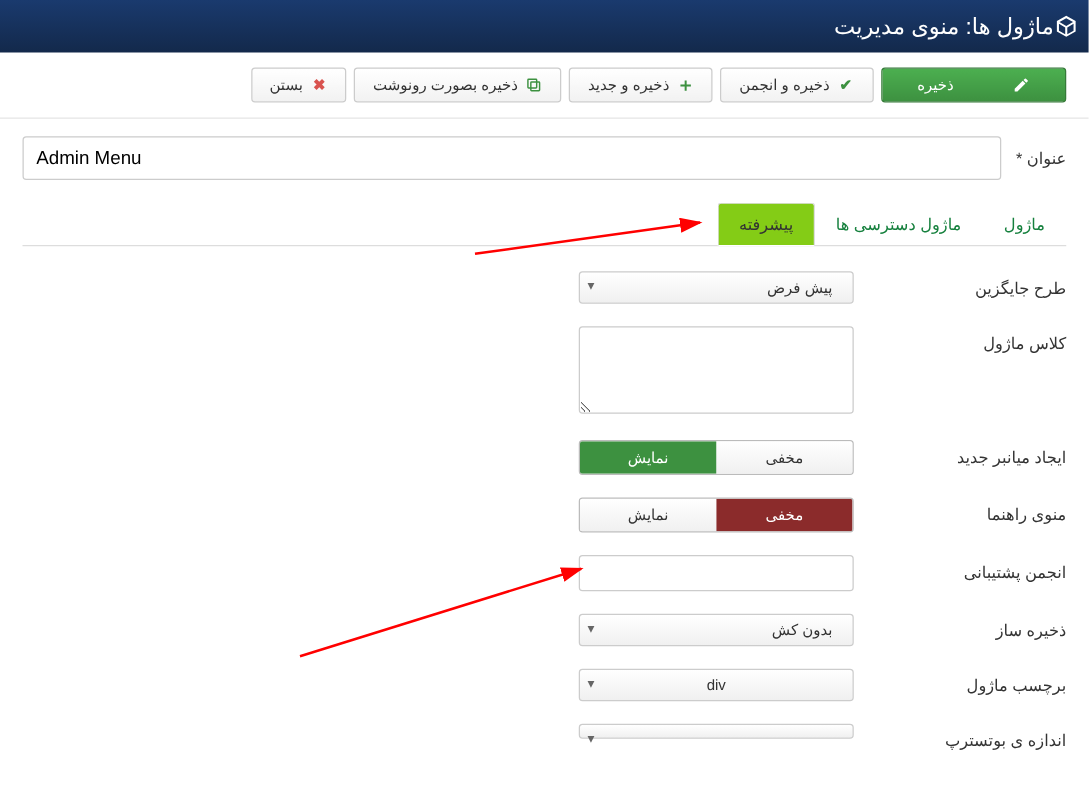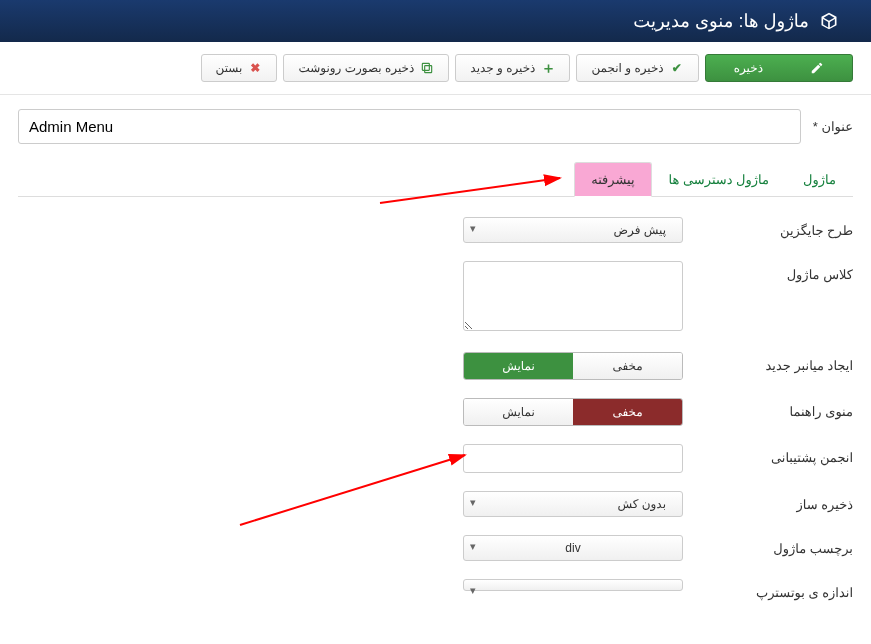--- a/index.html
+++ b/index.html
@@ -1,24 +1,23 @@
 <!DOCTYPE html>
 <html dir="rtl" lang="fa"><head>
 <meta charset="utf-8">
 <style>
 * { box-sizing: border-box; margin: 0; padding: 0; }
 body { font-family: Tahoma, Arial, sans-serif; font-size: 13px; color: #333; background: #fff; direction: rtl; }
 
 .header {
   background: linear-gradient(to bottom, #1a3a6e 0%, #13294b 100%);
   color: #fff;
-  padding: 10px 32px;
+  padding: 10px 8px;
   display: flex;
   align-items: center;
-  gap: 10px;
 }
 .header .cube-icon { width: 20px; height: 20px; display: inline-block; }
 .header h1 { font-size: 18px; font-weight: normal; }
 
 .toolbar {
   padding: 12px 18px;
   border-bottom: 1px solid #e5e5e5;
   display: flex;
   gap: 6px;
 }
@@ -75,21 +74,21 @@
   cursor: pointer;
   font-size: 13px;
   border: 1px solid transparent;
   border-bottom: none;
   margin-bottom: -1px;
 }
 .tab.active {
   color: #333;
   border-color: #ddd;
   border-bottom: 1px solid #fff;
-  background: #f9a8d4;
+  background: #84cc16;
   border-radius: 3px 3px 0 0;
 }
 
 .field-row {
   display: flex;
   align-items: flex-start;
   margin-bottom: 18px;
 }
 .field-label {
   width: 170px;

